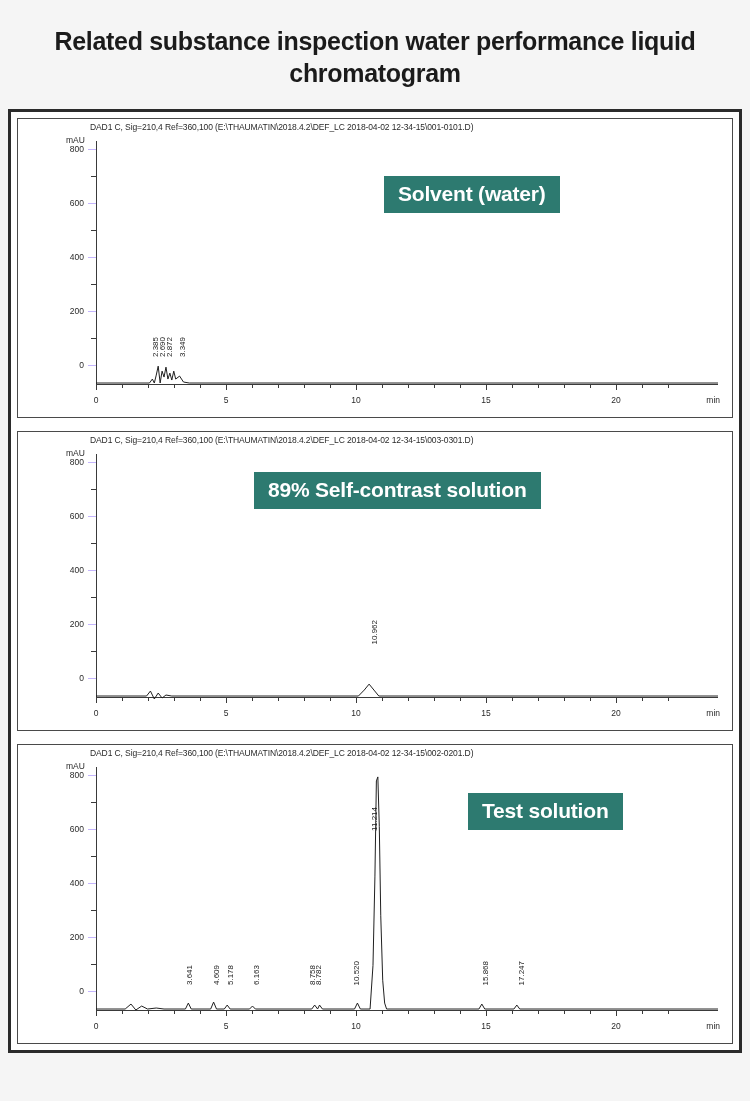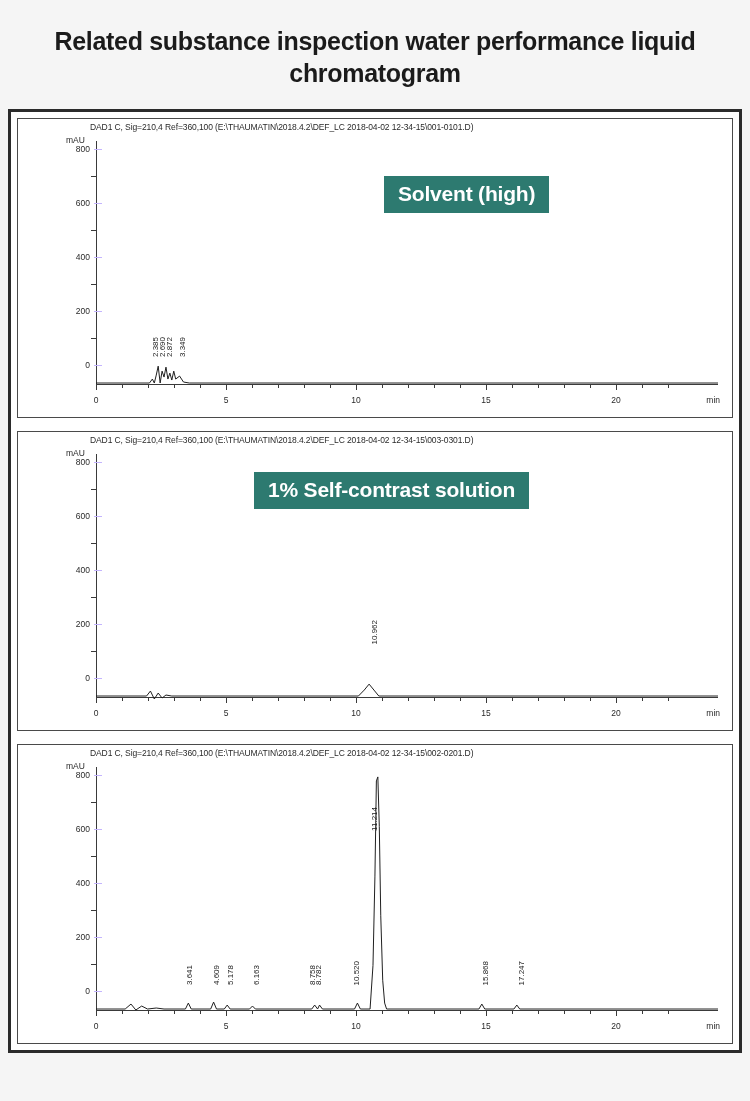--- a/index.html
+++ b/index.html
@@ -63,21 +63,21 @@
     left:78px; right:14px; bottom:32px;
     height:1px; background:#3a3a3a;
   }
   .yunit{
     position:absolute;
     left:48px; top:16px;
     font-size:8.5px; color:#2a2a2a;
   }
   .ytick{
     position:absolute;
-    left:76px; width:8px; height:1px; background:#c4b5fd;
+    left:70px; width:8px; height:1px; background:#c4b5fd;
   }
   .ytick-minor{
     position:absolute;
     left:73px; width:5px; height:1px; background:#3a3a3a;
   }
   .ylabel{
     position:absolute;
     right:100%;
     margin-right:4px;
     transform:translateY(-50%);
@@ -196,21 +196,21 @@
       <svg class="trace" viewBox="0 0 640 246" preserveAspectRatio="none">
         <path d="M0,244 L55,244 L58,240 L60,244 L62,236 L64,227 L66,244 L68,232 L70,238 L72,228 L74,240 L76,234 L78,241 L80,232 L82,240 L86,237 L90,243 L96,244 L640,244" fill="none" stroke="#1c1c1c" stroke-width="1"></path>
       </svg>
     </div>
 
     <div class="peaklabel" style="left:133px; bottom:60px;">2.385</div>
     <div class="peaklabel" style="left:140px; bottom:60px;">2.690</div>
     <div class="peaklabel" style="left:147px; bottom:60px;">2.872</div>
     <div class="peaklabel" style="left:160px; bottom:60px;">3.349</div>
 
-    <div class="callout" style="left:366px; top:57px;">Solvent (high)</div>
+    <div class="callout" style="left:366px; top:57px;">Solvent (water)</div>
   </div>
 
   <div class="panel">
     <div class="panel-header">DAD1 C, Sig=210,4 Ref=360,100 (E:\THAUMATIN\2018.4.2\DEF_LC 2018-04-02 12-34-15\003-0301.D)</div>
     <div class="yunit">mAU</div>
 
     <div class="axis-y"></div>
     <div class="axis-x"></div>
 
     <div class="ytick" style="top:246px">
@@ -265,21 +265,21 @@
     <div class="xunit">min</div>
 
     <div class="plot">
       <svg class="trace" viewBox="0 0 640 246" preserveAspectRatio="none">
         <path d="M0,244 L52,244 L56,239 L60,247 L64,241 L68,246 L72,243 L78,244 L270,244 L276,238 L281,232 L286,238 L291,244 L640,244" fill="none" stroke="#1c1c1c" stroke-width="1"></path>
       </svg>
     </div>
 
     <div class="peaklabel" style="left:352px; bottom:86px;">10.962</div>
 
-    <div class="callout" style="left:236px; top:40px;">1% Self-contrast solution</div>
+    <div class="callout" style="left:236px; top:40px;">89% Self-contrast solution</div>
   </div>
 
   <div class="panel">
     <div class="panel-header">DAD1 C, Sig=210,4 Ref=360,100 (E:\THAUMATIN\2018.4.2\DEF_LC 2018-04-02 12-34-15\002-0201.D)</div>
     <div class="yunit">mAU</div>
 
     <div class="axis-y"></div>
     <div class="axis-x"></div>
 
     <div class="ytick" style="top:246px">
@@ -353,15 +353,16 @@
     <div class="peaklabel" style="left:194px; bottom:58px;">4.609</div>
     <div class="peaklabel" style="left:208px; bottom:58px;">5.178</div>
     <div class="peaklabel" style="left:234px; bottom:58px;">6.163</div>
     <div class="peaklabel" style="left:290px; bottom:58px;">8.758</div>
     <div class="peaklabel" style="left:296px; bottom:58px;">8.782</div>
     <div class="peaklabel" style="left:334px; bottom:58px;">10.520</div>
     <div class="peaklabel" style="left:352px; bottom:212px;">11.214</div>
     <div class="peaklabel" style="left:463px; bottom:58px;">15.868</div>
     <div class="peaklabel" style="left:499px; bottom:58px;">17.247</div>
 
+    <div class="callout" style="left:450px; top:48px;">Test solution</div>
   </div>
 
 </div>
 
 </body></html>

